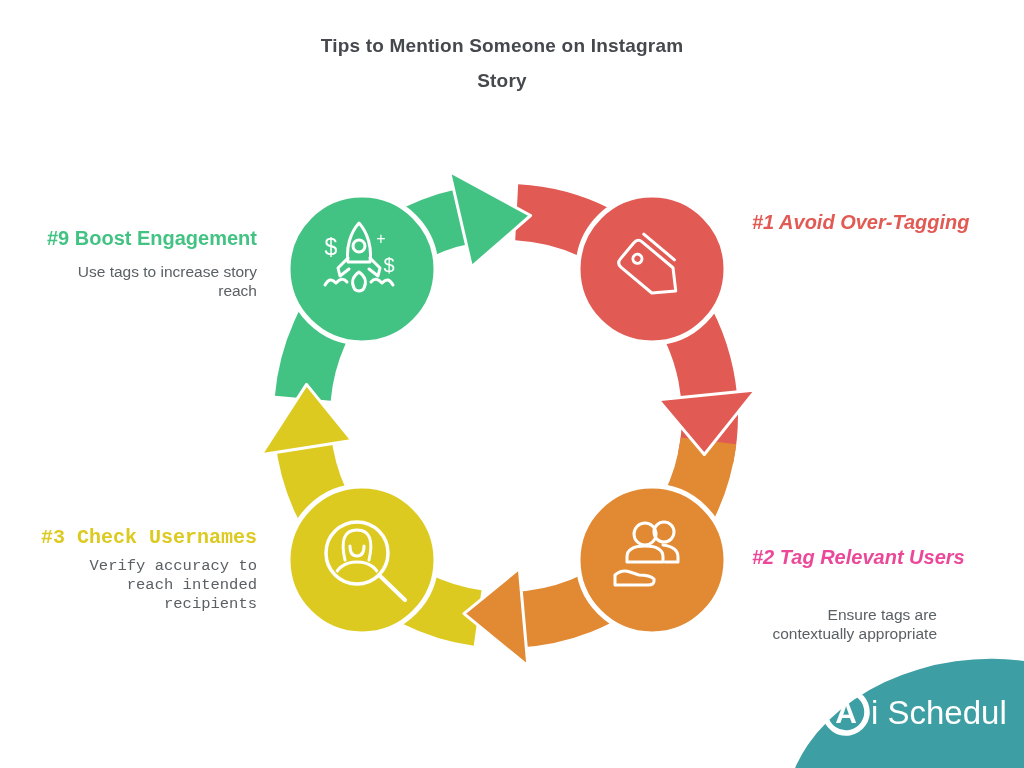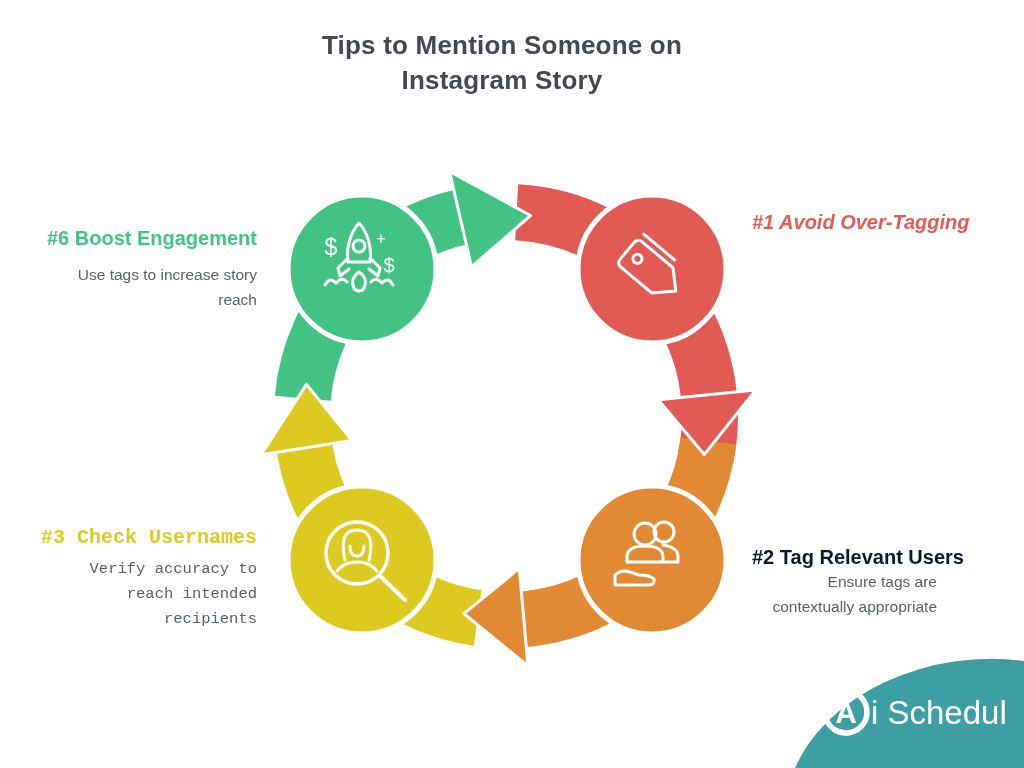--- a/index.html
+++ b/index.html
@@ -4,35 +4,35 @@
 <style>
   html,body { margin:0; padding:0; }
   body {
     width:1024px; height:768px; background:#ffffff; overflow:hidden;
     font-family:"Liberation Sans", sans-serif;
   }
   .stage { position:relative; width:1024px; height:768px; }
 
   .title {
     position:absolute; left:302px; top:28px; width:400px; margin:0;
-    text-align:center; font-size:26px; line-height:35px; font-weight:700;
+    text-align:center; font-size:19px; line-height:35px; font-weight:700;
     color:#45494e; letter-spacing:0.2px;
   }
 
   .diagram-svg { position:absolute; left:0; top:0; }
 
   .step { position:absolute; }
   .step h2 { margin:0; font-size:20px; font-weight:700; white-space:nowrap; }
-  .step p  { margin:0; font-size:15.5px; line-height:25px; color:#5b6064;text-align:right; }
+  .step p  { margin:0; font-size:15.5px; line-height:19px; color:#5b6064;text-align:right; }
 
   .step-1 { left:752px; top:211px; width:240px; text-align:left;font-style:italic; }
   .step-1 p { margin-top:33px; width:185px; }
 
   .step-2 { left:752px; top:546px; width:240px; text-align:left; }
-  .step-2 p { width:185px; }
+  .step-2 p { margin-top:36px; width:185px; }
 
   .step-3 { left:27px; top:526px; width:230px; text-align:right;font-family:Liberation Mono, monospace; }
   .step-3 p { margin-top:8px; width:190px; margin-left:auto; }
 
   .step-4 { left:27px; top:227px; width:230px; text-align:right; }
   .step-4 p { margin-top:12px; width:200px; margin-left:auto; }
 </style>
 </head>
 <body>
 
@@ -121,27 +121,27 @@
       <text x="846" y="723" text-anchor="middle" font-size="30" font-weight="bold" fill="#ffffff">A</text>
       <text x="871" y="724" font-size="33" fill="#ffffff">i Schedul</text>
     </g>
   </svg>
 
   <div class="step step-1">
     <h2 style="color: rgb(225, 90, 84);">#1 Avoid Over-Tagging</h2>
   </div>
 
   <div class="step step-2">
-    <h2 style="color: #0f172a;">#2 Tag Relevant Users</h2>
+    <h2 style="color: #ec4899; font-style: italic;">#2 Tag Relevant Users</h2>
     <p>Ensure tags are contextually appropriate</p>
   </div>
 
   <div class="step step-3">
     <h2 style="color: rgb(221, 202, 32);">#3 Check Usernames</h2>
     <p>Verify accuracy to reach intended recipients</p>
   </div>
 
   <div class="step step-4">
-    <h2 style="color: rgb(67, 195, 131);">#6 Boost Engagement</h2>
+    <h2 style="color: rgb(67, 195, 131);">#9 Boost Engagement</h2>
     <p>Use tags to increase story reach</p>
   </div>
 
 </div>
 
 </body></html>

